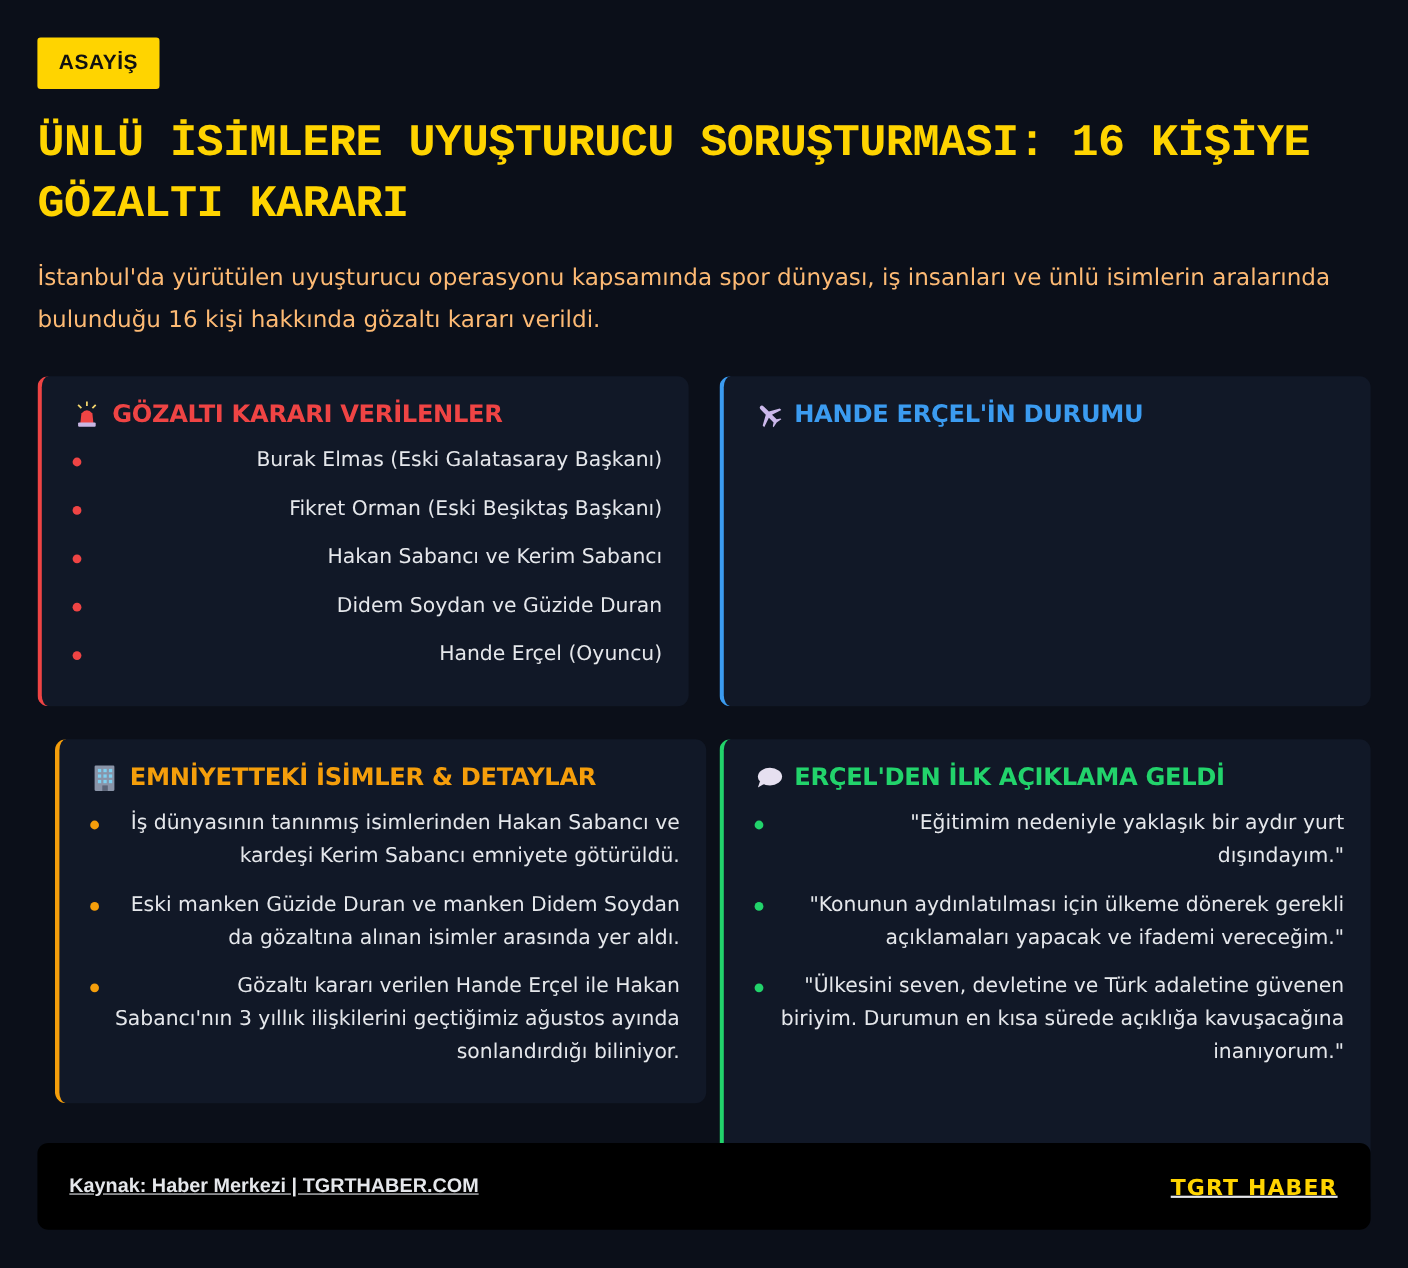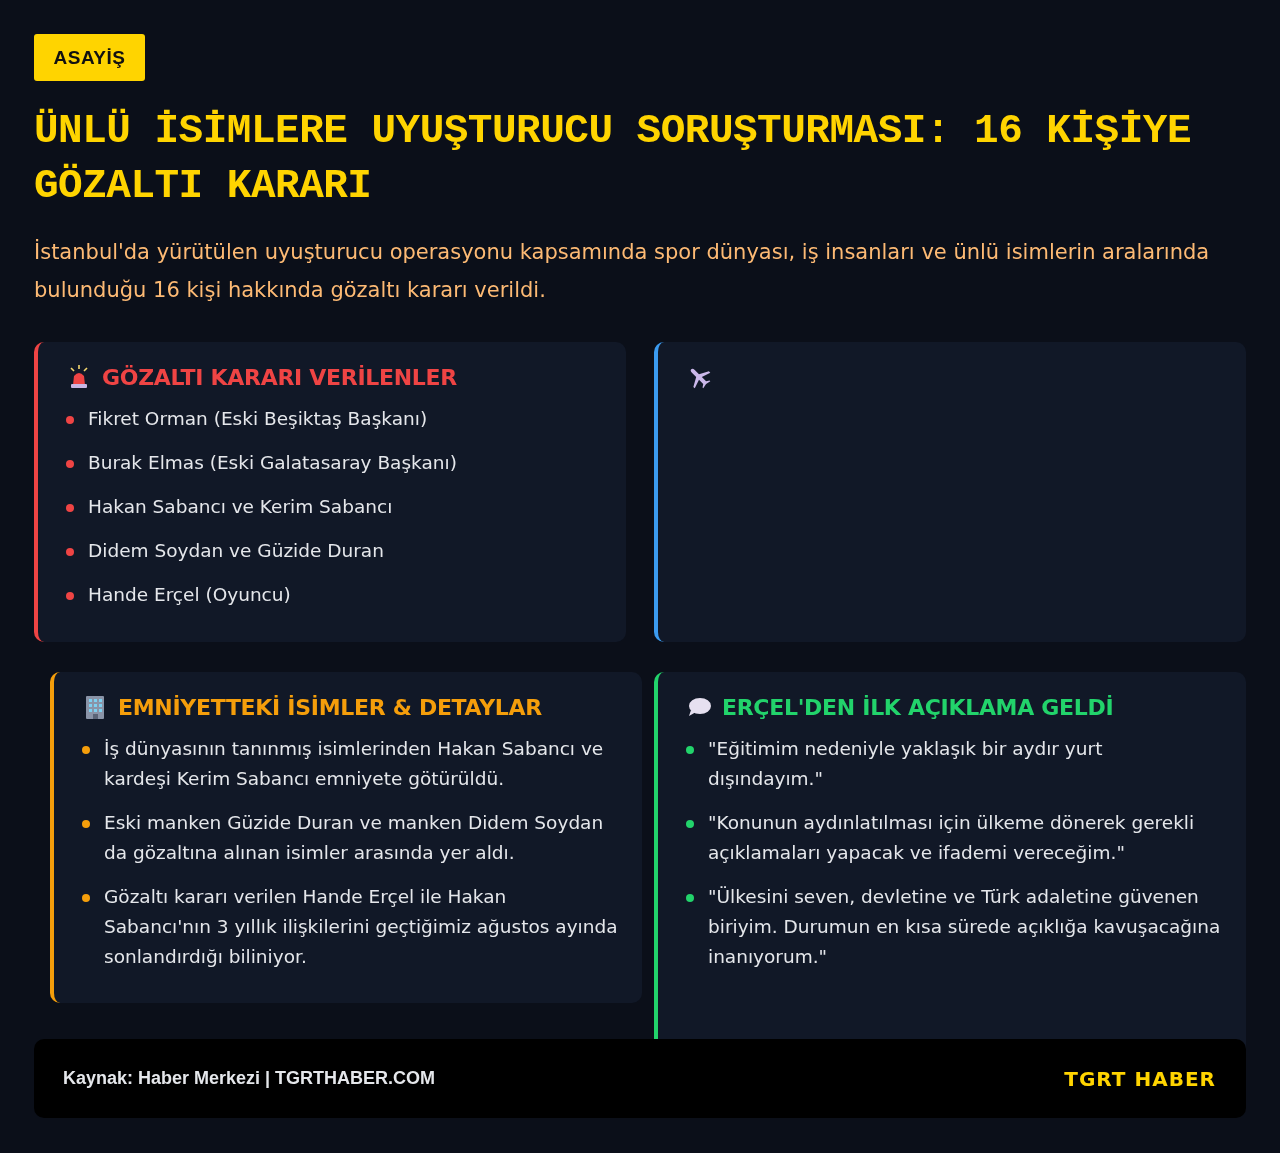--- a/index.html
+++ b/index.html
@@ -38,20 +38,21 @@
     font-family: "DejaVu Sans", sans-serif;
     font-size: 21px;
     line-height: 38px;
   }
   .card {
     position: absolute;
     background: #111827;
     border-radius: 10px;
     border-left: 4px solid var(--accent);
     padding: 22px 24px 0 28px;
+    text-align: right;
   }
   .card-head {
     display: flex; align-items: center; gap: 10px;
     margin-bottom: 14px;
   }
   .card-icon {
     width: 26px; height: 26px;
     display: flex; align-items: center; justify-content: center;
   }
   .card-title {
@@ -75,20 +76,21 @@
     width: 8px; height: 8px; border-radius: 50%;
     background: var(--accent);
   }
   .footer {
     position: absolute; left: 34px; top: 1039px;
     width: 1212px; height: 79px;
     background: #000;
     border-radius: 10px;
     display: flex; align-items: center; justify-content: space-between;
     padding: 0 30px 0 29px;
+    text-decoration: underline;
   }
   .footer-source {
     color: #e5e7eb;
     font-family: "Liberation Sans", sans-serif;
     font-weight: bold;
     font-size: 18px;
   }
   .footer-brand {
     color: #ffd400;
     font-family: "DejaVu Sans", sans-serif;
@@ -113,37 +115,38 @@
         <line x1="13" y1="1" x2="13" y2="5" stroke="#f5d76e" stroke-width="1.6"></line>
         <line x1="5" y1="4" x2="8" y2="7" stroke="#f5d76e" stroke-width="1.6"></line>
         <line x1="21" y1="4" x2="18" y2="7" stroke="#f5d76e" stroke-width="1.6"></line>
         <path d="M7 21 L8 12 Q13 6 18 12 L19 21 Z" fill="#ef4444"></path>
         <rect x="5" y="20" width="16" height="4" rx="1" fill="#c9b6e4"></rect>
       </svg>
     </span>
     <span class="card-title">GÖZALTI KARARI VERİLENLER</span>
   </div>
   <ul>
+    <li><span class="dot"></span><span>Burak Elmas (Eski Galatasaray Başkanı)</span></li>
     <li><span class="dot"></span><span>Fikret Orman (Eski Beşiktaş Başkanı)</span></li>
-    <li><span class="dot"></span><span>Burak Elmas (Eski Galatasaray Başkanı)</span></li>
     <li><span class="dot"></span><span>Hakan Sabancı ve Kerim Sabancı</span></li>
     <li><span class="dot"></span><span>Didem Soydan ve Güzide Duran</span></li>
     <li><span class="dot"></span><span>Hande Erçel (Oyuncu)</span></li>
   </ul>
 </section>
 
 <section class="card" style="--accent:#3b9bf0; left:654px; top:342px; width:592px; height:300px;">
   <div class="card-head">
     <span class="card-icon">
       <svg width="26" height="26" viewBox="0 0 26 26">
         <g transform="rotate(-45 13 13)">
           <path d="M13 2 Q15 2 15 5 L15 11 L24 16 L24 18 L15 15 L15 21 L18 23 L18 24 L13 23 L8 24 L8 23 L11 21 L11 15 L2 18 L2 16 L11 11 L11 5 Q11 2 13 2 Z" fill="#cbb8ea"></path>
         </g>
       </svg>
     </span>
+    <span class="card-title">HANDE ERÇEL'İN DURUMU</span>
   </div>
 </section>
 
 <section class="card" style="--accent:#f59e0b; left:50px; top:672px; width:592px; height:331px;">
   <div class="card-head">
     <span class="card-icon">
       <svg width="26" height="26" viewBox="0 0 26 26">
         <rect x="4" y="2" width="18" height="23" rx="1" fill="#8a94a8"></rect>
         <g fill="#7fd0f0">
           <rect x="7" y="5" width="3" height="3"></rect>

